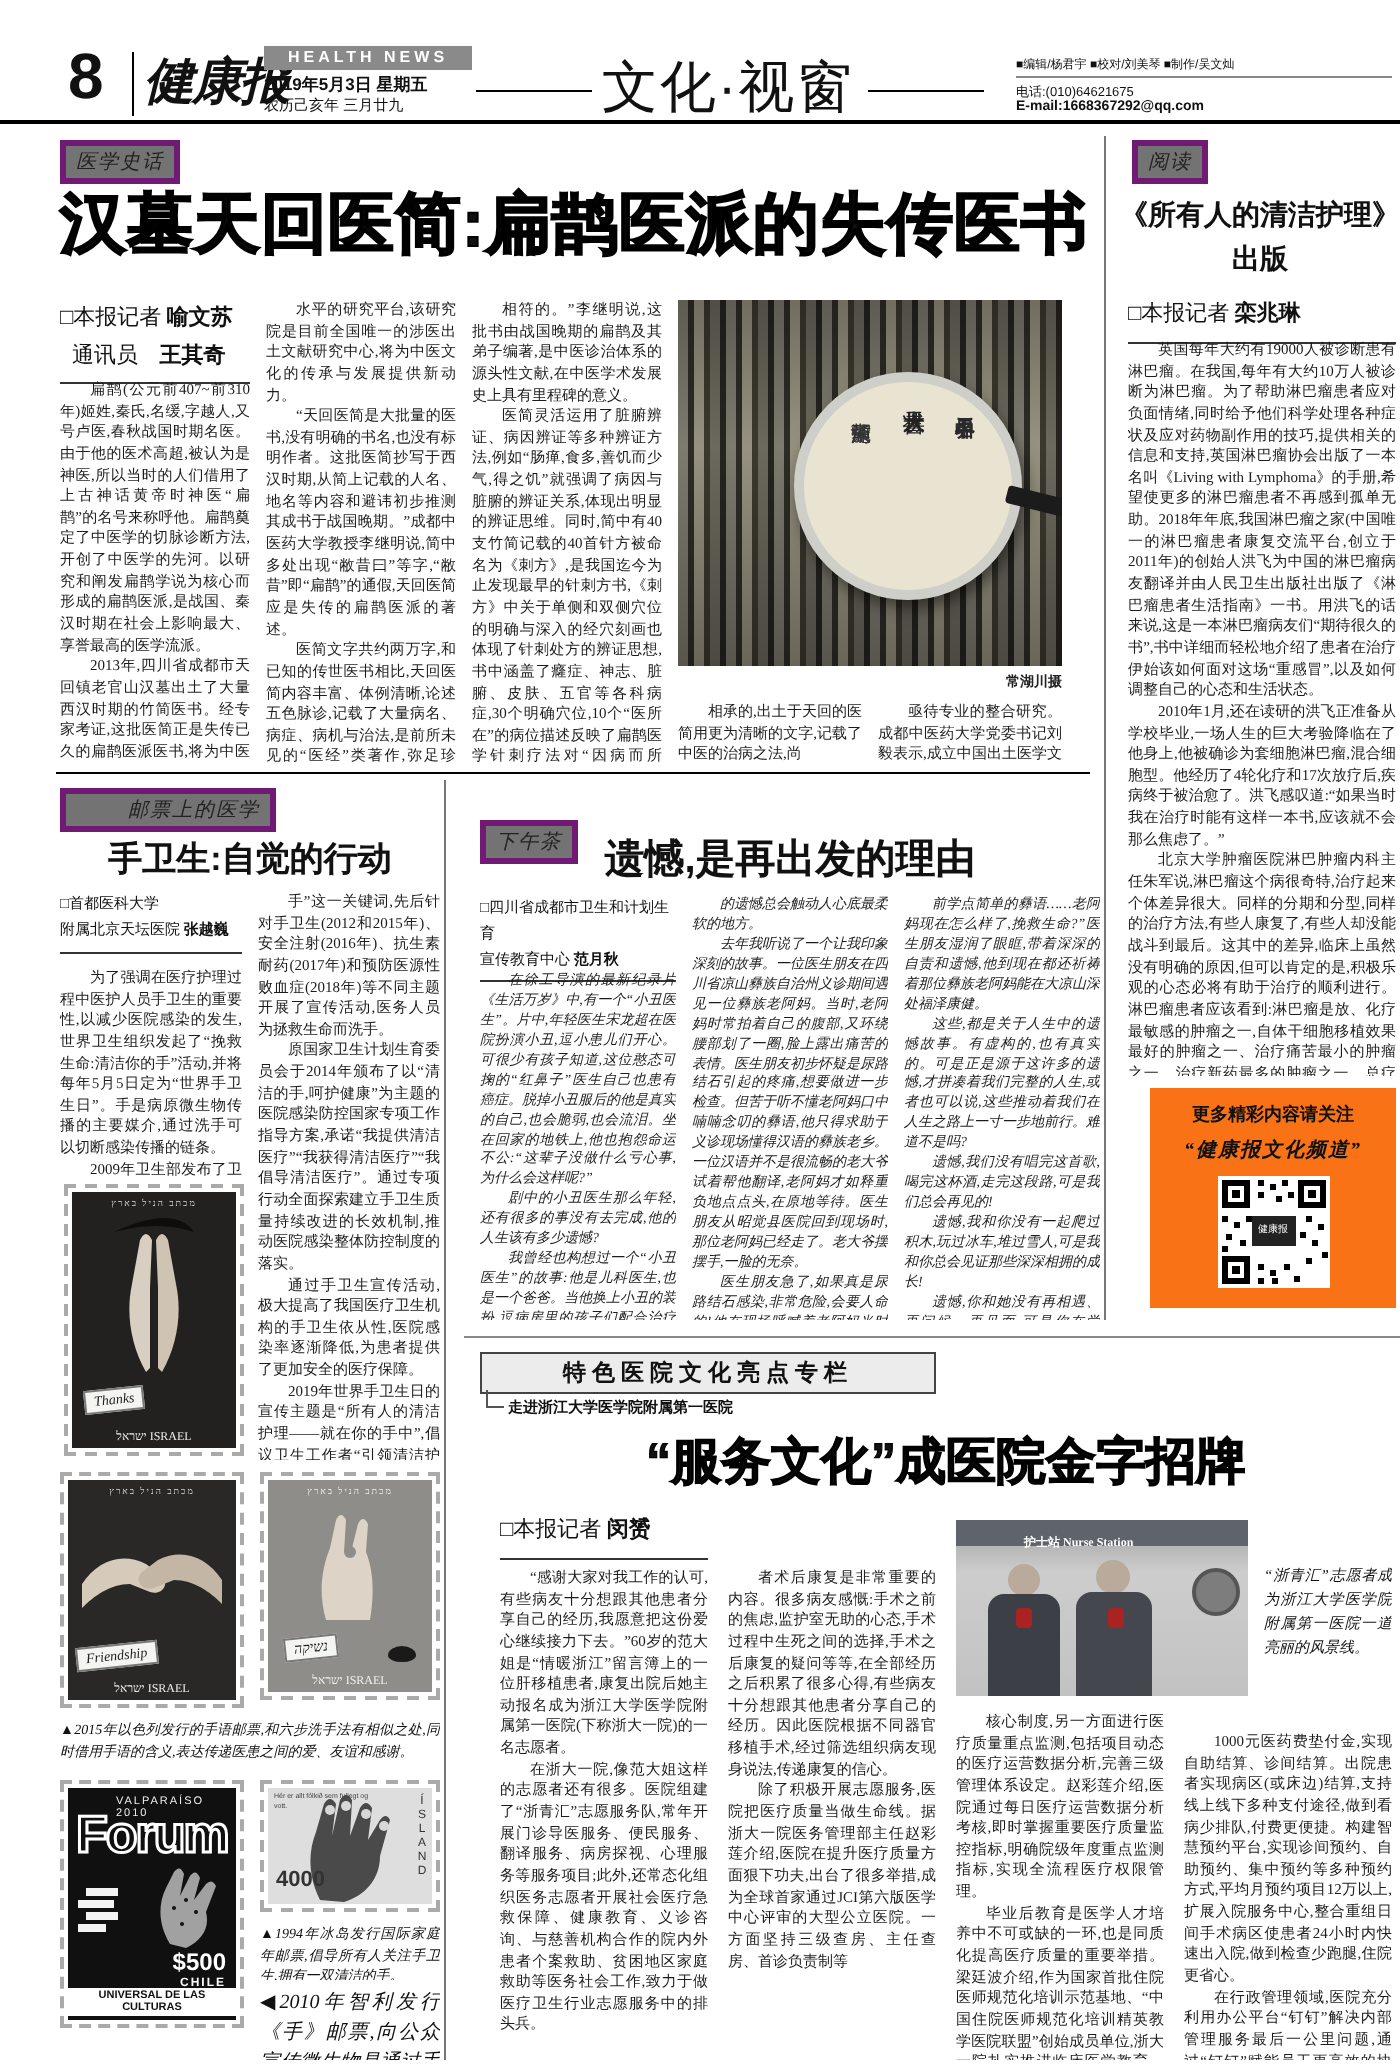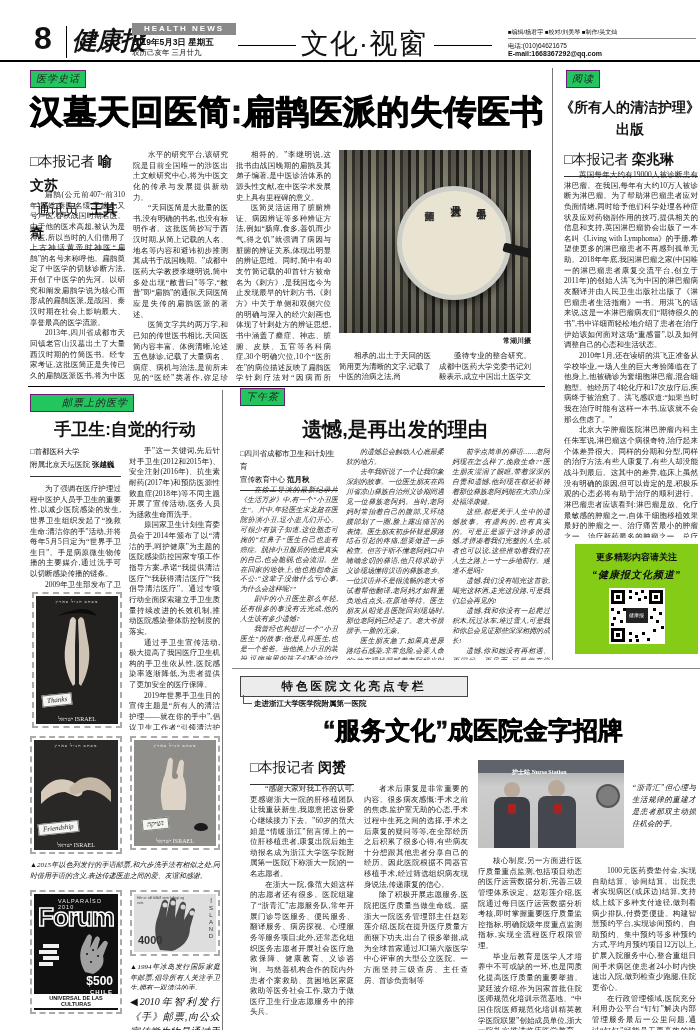--- a/index.html
+++ b/index.html
@@ -2,25 +2,25 @@
 <html><head>
 <meta charset="utf-8">
 <style>
   html,body{margin:0;padding:0;background:#fff;}
   .page{position:relative;width:700px;height:1034px;background:#fff;overflow:hidden;
         font-family:"Liberation Serif","DejaVu Serif",serif;color:#111;}
   .abs{position:absolute;}
   .clip{overflow:hidden;}
   .sans{font-family:"Liberation Sans","DejaVu Sans",sans-serif;}
   .kai{font-style:italic;}
-  .labelbox{border:1px solid #701a75;padding:1px 5px;font-size:10px;font-style:italic;
-            background:#22c55e;display:inline-block;letter-spacing:1px;color:#222;}
+  .labelbox{border:3px solid #701a75;padding:1px 5px;font-size:10px;font-style:italic;
+            background:#737373;display:inline-block;letter-spacing:1px;color:#222;}
   .bodycol{font-size:7.5px;line-height:1.42;text-align:justify;color:#1c1c1c;}
   .bodycol p{margin:0;text-indent:2em;}
-  .byline{font-size:14px;border-bottom:1px solid #333;padding-bottom:4px;line-height:1.7;}
+  .byline{font-size:11px;border-bottom:1px solid #333;padding-bottom:4px;line-height:1.7;}
   .byline b{font-weight:bold;}
   .rule{background:#000;}
   .stamp{border:2px dashed #aaa;background:#fff;padding:2px;box-sizing:border-box;}
   .stamp-inner{position:relative;width:100%;height:100%;overflow:hidden;box-sizing:border-box;}
   .ribbon{position:absolute;background:#f4f4f0;color:#222;font-size:7px;font-style:italic;
           padding:1px 4px;transform:rotate(-6deg);border:1px solid #777;white-space:nowrap;}
   .tinyheb{font-size:4.5px;color:#ddd;text-align:center;letter-spacing:1px;}
   .vtext{writing-mode:vertical-rl;text-orientation:upright;}
   .photo-caption{font-size:7px;color:#222;}
 </style>
@@ -97,21 +97,21 @@
   <div class="abs byline" style="left:564px;top:148px;width:134px;">
     <span>□本报记者</span>
     <b>栾兆琳</b>
   </div>
   <div class="abs clip bodycol" style="left:564px;top:170px;width:134px;height:368px;">
       <p>英国每年大约有19000人被诊断患有淋巴瘤。在我国,每年有大约10万人被诊断为淋巴瘤。为了帮助淋巴瘤患者应对负面情绪,同时给予他们科学处理各种症状及应对药物副作用的技巧,提供相关的信息和支持,英国淋巴瘤协会出版了一本名叫《Living with Lymphoma》的手册,希望使更多的淋巴瘤患者不再感到孤单无助。2018年年底,我国淋巴瘤之家(中国唯一的淋巴瘤患者康复交流平台,创立于2011年)的创始人洪飞为中国的淋巴瘤病友翻译并由人民卫生出版社出版了《淋巴瘤患者生活指南》一书。用洪飞的话来说,这是一本淋巴瘤病友们“期待很久的书”,书中详细而轻松地介绍了患者在治疗伊始该如何面对这场“重感冒”,以及如何调整自己的心态和生活状态。</p>
       <p>2010年1月,还在读研的洪飞正准备从学校毕业,一场人生的巨大考验降临在了他身上,他被确诊为套细胞淋巴瘤,混合细胞型。他经历了4轮化疗和17次放疗后,疾病终于被治愈了。洪飞感叹道:“如果当时我在治疗时能有这样一本书,应该就不会那么焦虑了。”</p>
       <p>北京大学肿瘤医院淋巴肿瘤内科主任朱军说,淋巴瘤这个病很奇特,治疗起来个体差异很大。同样的分期和分型,同样的治疗方法,有些人康复了,有些人却没能战斗到最后。这其中的差异,临床上虽然没有明确的原因,但可以肯定的是,积极乐观的心态必将有助于治疗的顺利进行。淋巴瘤患者应该看到:淋巴瘤是放、化疗最敏感的肿瘤之一,自体干细胞移植效果最好的肿瘤之一、治疗痛苦最小的肿瘤之一、治疗新药最多的肿瘤之一、总疗效最好的肿瘤之一、最有希望被治愈的肿瘤之一……医学进步虽然能为患者提供被治愈的机会,但心理与生活规律的重建才是患者那双主动抓住机会的手。</p>
     </div>
 
-  <div class="abs" style="left:575px;top:544px;width:123px;height:110px;background:#84cc16;text-align:center;">
+  <div class="abs" style="left:575px;top:544px;width:123px;height:110px;background:#f97316;text-align:center;">
     <div class="sans" style="font-size:9px;font-weight:bold;margin-top:7px;">更多精彩内容请关注</div>
     <div class="kai" style="font-size:10px;font-weight:bold;margin-top:4px;letter-spacing:1px;">“健康报文化频道”</div>
     <div style="position:relative;width:56px;height:56px;margin:6px auto 0;background:#fff;">
       <svg width="56" height="56" viewBox="0 0 56 56">
         <rect x="2" y="2" width="14" height="14" fill="#000"></rect>
           <rect x="5" y="5" width="8" height="8" fill="#fff"></rect>
           <rect x="7" y="7" width="4" height="4" fill="#000"></rect>
         <rect x="40" y="2" width="14" height="14" fill="#000"></rect>
           <rect x="43" y="5" width="8" height="8" fill="#fff"></rect>
           <rect x="45" y="7" width="4" height="4" fill="#000"></rect>
@@ -236,21 +236,21 @@
       </svg>
       <div class="abs sans" style="left:3px;top:2px;width:48px;font-size:3.5px;color:#444;line-height:1.3;">Hér er allt fólkið sem fullegt og vott.</div>
       <div class="abs sans" style="left:4px;bottom:6px;font-size:11px;font-weight:bold;color:#333;">4000</div>
       <div class="abs sans vtext" style="right:2px;top:4px;font-size:6px;letter-spacing:1px;color:#333;">ÍSLAND</div>
     </div>
   </div>
 
   <div class="abs clip kai" style="left:130px;top:962px;width:90px;height:28px;font-size:7px;line-height:1.5;text-align:justify;">▲1994年冰岛发行国际家庭年邮票,倡导所有人关注手卫生,拥有一双清洁的手。</div>
   <div class="abs clip kai" style="left:130px;top:994px;width:90px;height:36px;font-size:10px;line-height:1.5;text-align:justify;">◀2010年智利发行《手》邮票,向公众宣传微生物是通过手进行传播的知识。</div>
 
-  <div class="abs labelbox" style="left:240px;top:388px;">下午茶</div>
+  <div class="abs labelbox" style="left:240px;top:410px;">下午茶</div>
   <div class="abs sans" style="left:240px;top:416px;width:310px;text-align:center;font-size:20px;font-weight:900;">遗憾,是再出发的理由</div>
   <div class="abs byline" style="left:240px;top:448px;width:98px;font-size:7.5px;">
     <span>□四川省成都市卫生和计划生育</span><br>
     <span>宣传教育中心</span>
     <b>范月秋</b>
   </div>
   <div class="abs clip bodycol kai" style="left:240px;top:486px;width:98px;height:174px;font-size:7px;">
       <p>在徐工导演的最新纪录片《生活万岁》中,有一个“小丑医生”。片中,年轻医生宋龙超在医院扮演小丑,逗小患儿们开心。可很少有孩子知道,这位憨态可掬的“红鼻子”医生自己也患有癌症。脱掉小丑服后的他是真实的自己,也会脆弱,也会流泪。坐在回家的地铁上,他也抱怨命运不公:“这辈子没做什么亏心事,为什么会这样呢?”</p>
       <p>剧中的小丑医生那么年轻,还有很多的事没有去完成,他的人生该有多少遗憾?</p>
       <p>我曾经也构想过一个“小丑医生”的故事:他是儿科医生,也是一个爸爸。当他换上小丑的装扮,逗病房里的孩子们配合治疗时,他的孩子却缺少他的陪伴。卸下面具,他在医院走廊的尽头泣不成声……那也是一种遗憾,遗憾不能解决更多参与孩子的成长,遗憾不能够亲自见证孩子童年的点点滴滴。</p>
@@ -278,41 +278,41 @@
       <span class="abs" style="left:3px;top:-4px;width:8px;height:8px;border-left:1px solid #555;border-bottom:1px solid #555;"></span>
       <span>走进浙江大学医学院附属第一医院</span>
     </div>
   </div>
   <div class="abs byline" style="left:250px;top:756px;width:104px;">
     <span>□本报记者</span>
     <b>闵赟</b>
   </div>
 
   <div class="abs clip bodycol" style="left:250px;top:784px;width:104px;height:246px;">
-      <p>“感谢大家对我工作的认可,更感谢浙大一院的肝移植团队让我重获新生,我愿意把这份爱心继续接力下去。”60岁的范大姐是“情暖浙江”留言簿上的一位肝移植患者,康复出院后她主动报名成为浙江大学医学院附属第一医院(下称浙大一院)的一名志愿者。</p>
+      <p>“感谢大家对我工作的认可,有些病友十分想跟其他患者分享自己的经历,我愿意把这份爱心继续接力下去。”60岁的范大姐是“情暖浙江”留言簿上的一位肝移植患者,康复出院后她主动报名成为浙江大学医学院附属第一医院(下称浙大一院)的一名志愿者。</p>
       <p>在浙大一院,像范大姐这样的志愿者还有很多。医院组建了“浙青汇”志愿服务队,常年开展门诊导医服务、便民服务、翻译服务、病房探视、心理服务等服务项目;此外,还常态化组织医务志愿者开展社会医疗急救保障、健康教育、义诊咨询、与慈善机构合作的院内外患者个案救助、贫困地区家庭救助等医务社会工作,致力于做医疗卫生行业志愿服务中的排头兵。</p>
     </div>
   <div class="abs clip bodycol" style="left:364px;top:784px;width:104px;height:246px;">
       <p>者术后康复是非常重要的内容。很多病友感慨:手术之前的焦虑,监护室无助的心态,手术过程中生死之间的选择,手术之后康复的疑问等等,在全部经历之后积累了很多心得,有些病友十分想跟其他患者分享自己的经历。因此医院根据不同器官移植手术,经过筛选组织病友现身说法,传递康复的信心。</p>
       <p>除了积极开展志愿服务,医院把医疗质量当做生命线。据浙大一院医务管理部主任赵彩莲介绍,医院在提升医疗质量方面狠下功夫,出台了很多举措,成为全球首家通过JCI第六版医学中心评审的大型公立医院。一方面坚持三级查房、主任查房、首诊负责制等</p>
     </div>
 
   <div class="abs clip" style="left:478px;top:760px;width:146px;height:88px;background:linear-gradient(180deg,#9f9f9f,#cdcdcd 30%,#c2c2c2);">
     <div class="abs" style="left:0;top:0;width:100%;height:13px;background:#5f646c;">
       <span style="color:#fff;font-size:6px;font-weight:bold;padding-left:34px;line-height:13px;display:inline-block;">护士站 Nurse Station</span>
     </div>
     <div class="abs" style="left:118px;top:24px;width:20px;height:20px;border-radius:50%;background:#7d7d7d;border:2px solid #555;"></div>
     <div class="abs" style="left:26px;top:22px;width:16px;height:16px;border-radius:50%;background:#b9aa9b;"></div>
     <div class="abs" style="left:16px;top:37px;width:36px;height:51px;border-radius:8px 8px 0 0;background:#3c3f45;"></div>
     <div class="abs" style="left:70px;top:20px;width:17px;height:17px;border-radius:50%;background:#b9aa9b;"></div>
     <div class="abs" style="left:60px;top:36px;width:38px;height:52px;border-radius:8px 8px 0 0;background:#44474d;"></div>
     <div class="abs" style="left:30px;top:44px;width:8px;height:10px;background:#a22;border-radius:2px;"></div>
     <div class="abs" style="left:76px;top:44px;width:8px;height:10px;background:#a22;border-radius:2px;"></div>
   </div>
-  <div class="abs clip kai" style="left:632px;top:782px;width:64px;height:76px;font-size:7.5px;line-height:1.6;text-align:justify;">“浙青汇”但心理与生活规律的重建才是患者那双主动抓住机会的手。</div>
+  <div class="abs clip kai" style="left:632px;top:782px;width:64px;height:76px;font-size:7.5px;line-height:1.6;text-align:justify;">“浙青汇”志愿者成为浙江大学医学院附属第一医院一道亮丽的风景线。</div>
 
   <div class="abs clip bodycol" style="left:478px;top:856px;width:104px;height:174px;">
       <p>核心制度,另一方面进行医疗质量重点监测,包括项目动态的医疗运营数据分析,完善三级管理体系设定。赵彩莲介绍,医院通过每日医疗运营数据分析考核,即时掌握重要医疗质量监控指标,明确院级年度重点监测指标,实现全流程医疗权限管理。</p>
       <p>毕业后教育是医学人才培养中不可或缺的一环,也是同质化提高医疗质量的重要举措。梁廷波介绍,作为国家首批住院医师规范化培训示范基地、“中国住院医师规范化培训精英教学医院联盟”创始成员单位,浙大一院扎实推进临床医学教育、毕业后医学教育及继续医学教育的一贯式发展,获得了英国爱丁堡皇家外科学院和香港外科医学院高级医师培训基地的联合认证,创新分层递进式住院医师培训模式在全国范围得到推广。</p>
     </div>
   <div class="abs clip bodycol" style="left:592px;top:866px;width:104px;height:164px;">
       <p>1000元医药费垫付金,实现自助结算、诊间结算。出院患者实现病区(或床边)结算,支持线上线下多种支付途径,做到看病少排队,付费更便捷。构建智慧预约平台,实现诊间预约、自助预约、集中预约等多种预约方式,平均月预约项目12万以上,扩展入院服务中心,整合重组日间手术病区使患者24小时内快速出入院,做到检查少跑腿,住院更省心。</p>
       <p>在行政管理领域,医院充分利用办公平台“钉钉”解决内部管理服务最后一公里问题,通过“钉钉”赋能员工更高效的协同。医院目前以3ES(Excellence,Effectiveness,Efficiency,Safety)理念搭建员工一体化服务平台,助力员工“最多跑一次”。在“钉钉”上,可一键式完成事项的申请及审批,实现办公高效,构建新的医院自动化办公平台,开启无纸化办公时代,大大节省了医务人员的时间和精力,推行以来广受职工好评。</p>
     </div>
 

